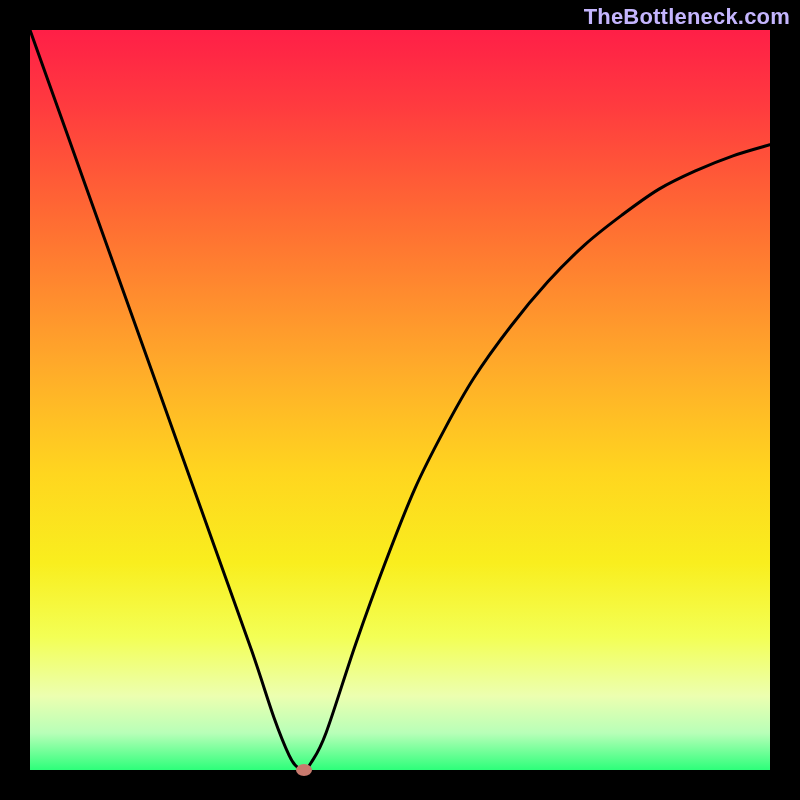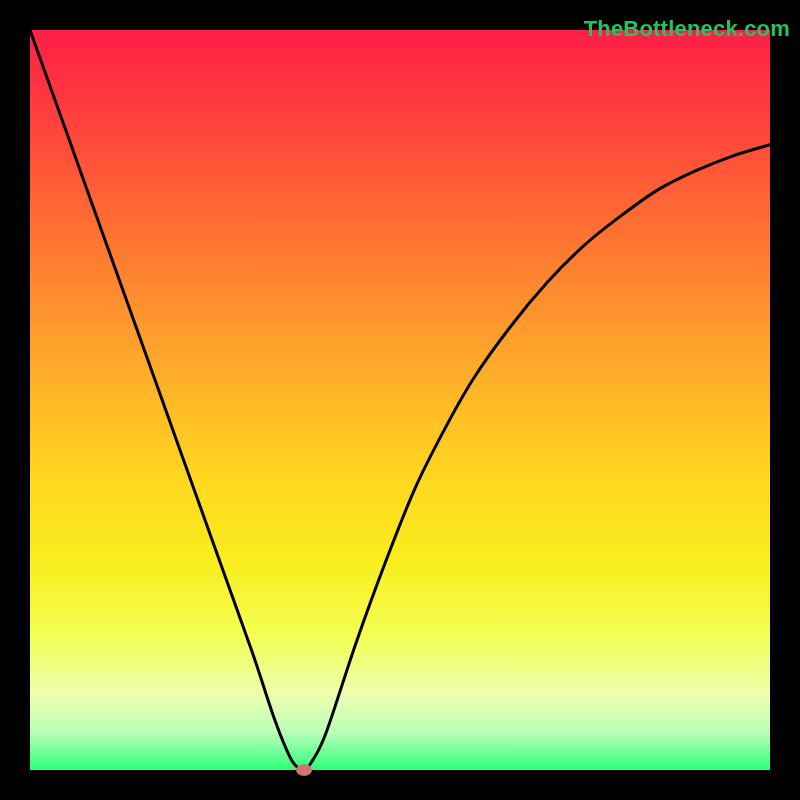--- a/index.html
+++ b/index.html
@@ -22,23 +22,23 @@
   .plot {
     position: absolute;
     left: 30px;
     top: 30px;
     width: 740px;
     height: 740px;
     
   }
   .watermark {
     position: absolute;
-    top: 16px;
+    top: 4px;
     right: 10px;
-    color: #22c55e;
+    color: #c4b5fd;
     font-size: 22px;
     font-weight: 600;
     letter-spacing: 0.2px;
   }
   svg.curve {
     position: absolute;
     left: 0;
     top: 0;
     width: 740px;
     height: 740px;

